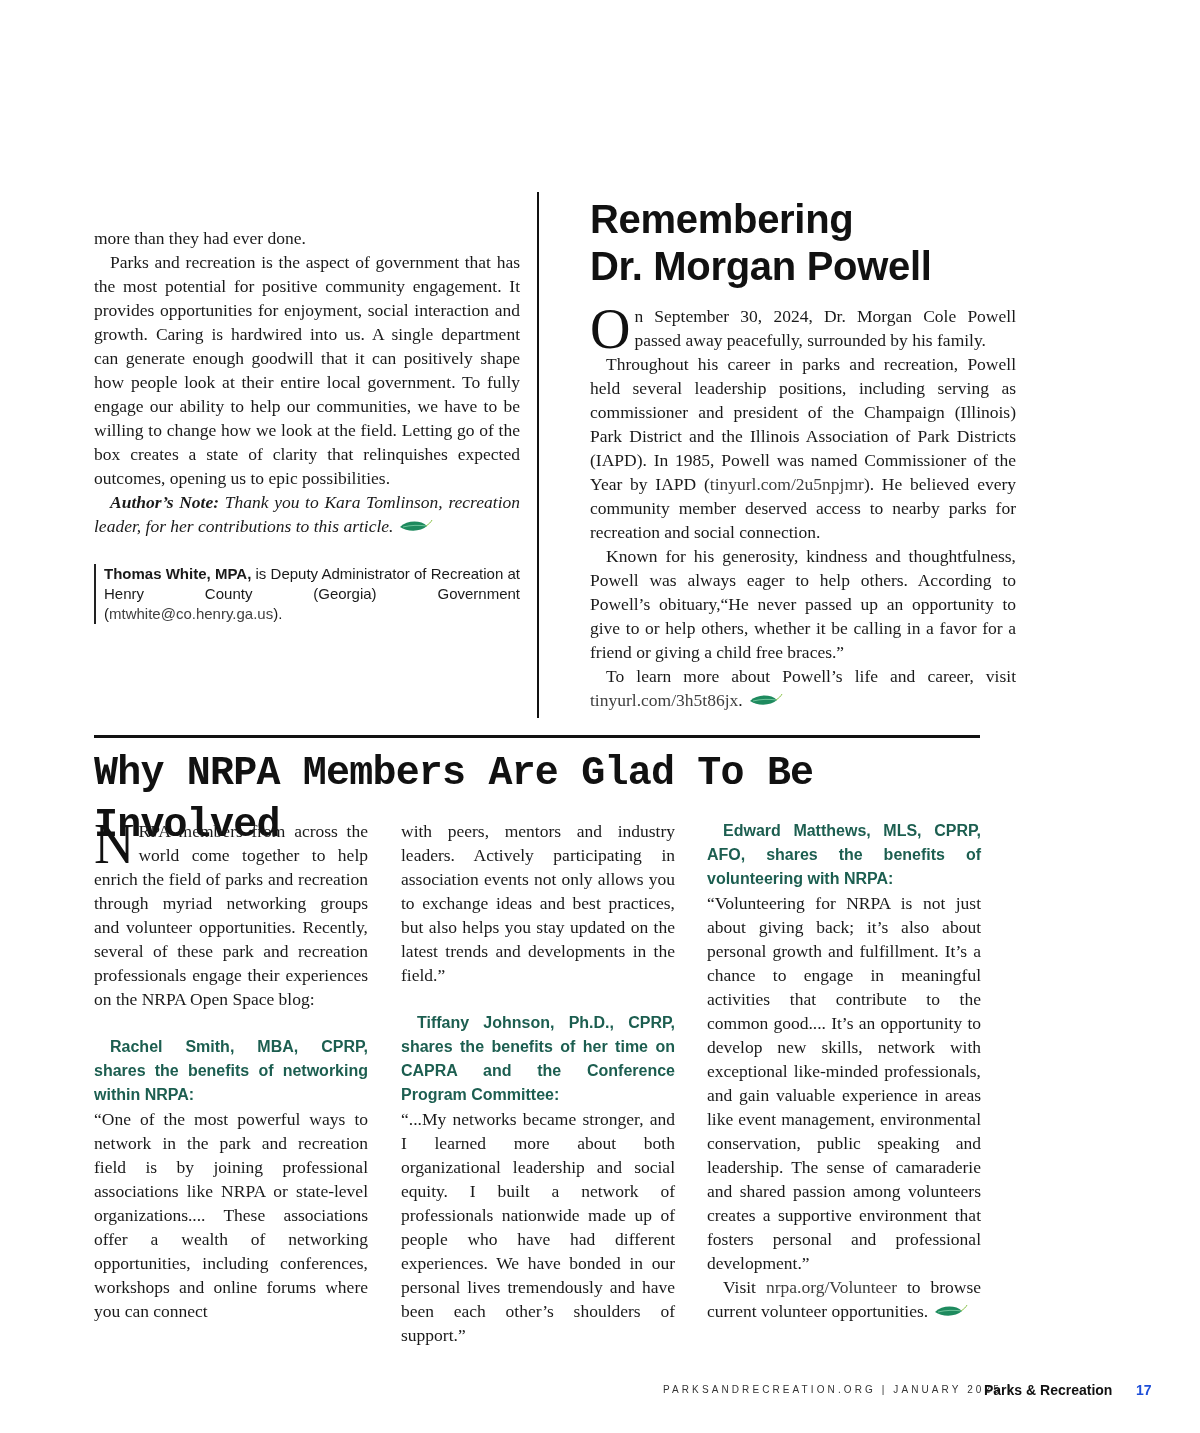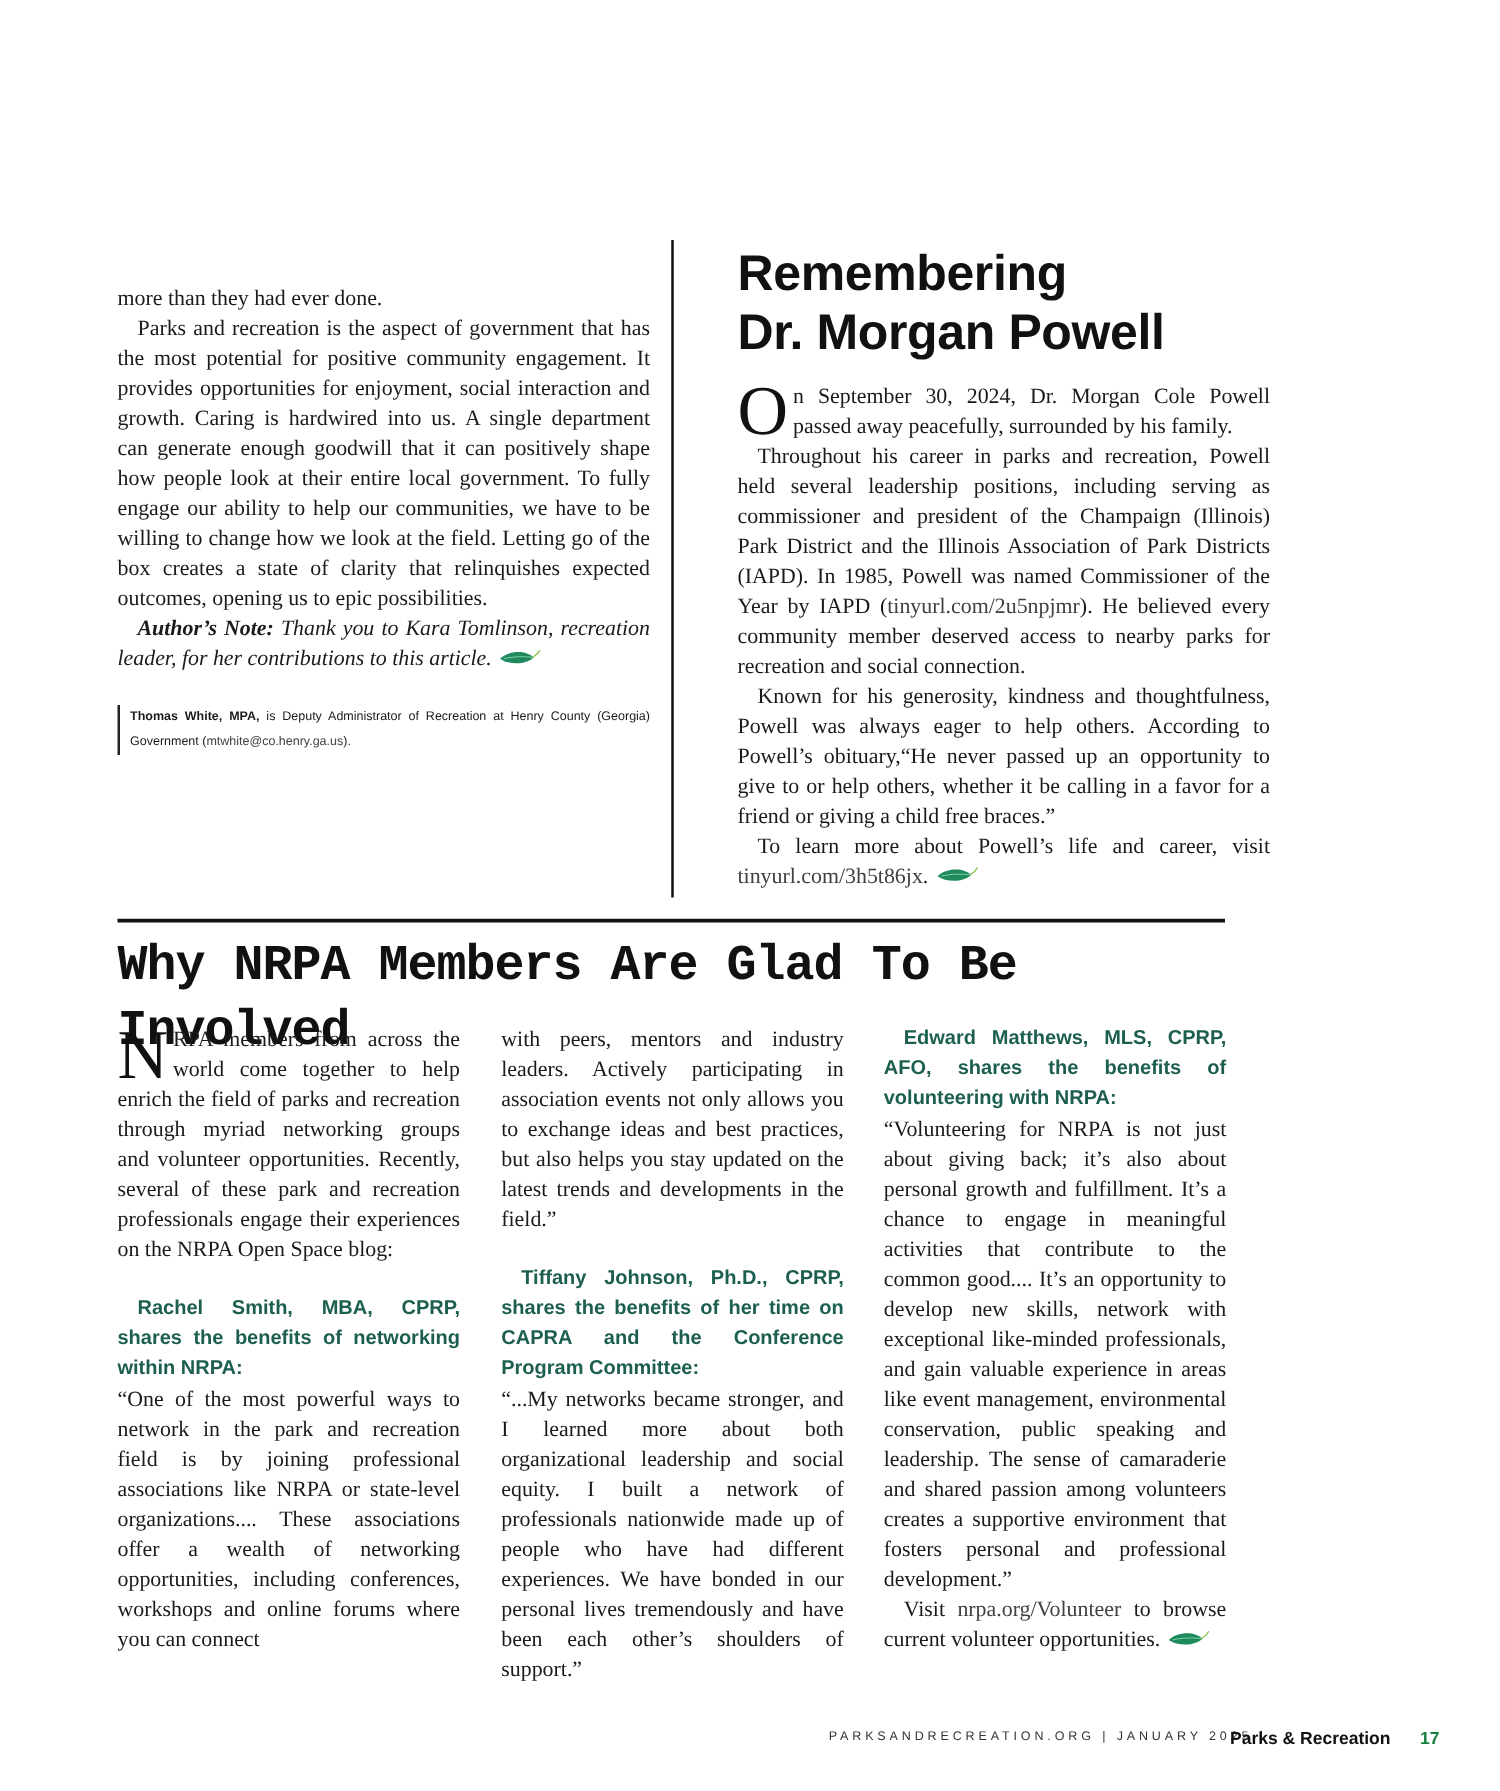--- a/index.html
+++ b/index.html
@@ -30,21 +30,21 @@
 
   a.link, .link { color: #404040; text-decoration: none; }
 
   .leaf-icon { display: inline-block; width: 34px; height: 14px; vertical-align: -1px; margin-left: 6px; }
 
   .author-note { font-style: italic; }
   .author-note b { font-weight: 700; }
 
   .bio {
     margin-top: 26px; border-left: 2px solid #222; padding-left: 8px;
-    font-family: "Liberation Sans", "DejaVu Sans", sans-serif; font-size: 10px; line-height: 20px; color: #1a1a1a;
+    font-family: "Liberation Sans", "DejaVu Sans", sans-serif; font-size: 15px; line-height: 20px; color: #1a1a1a;
   }
   .bio b { font-weight: 700; }
 
   
   #section-rule { position: absolute; left: 94px; top: 735px; width: 886px; height: 3px; background: #111; }
 
   #headline-2 {
     position: absolute; left: 94px; top: 748px; width: 900px;
     font-family: Liberation Mono, monospace; font-weight: 700;
     font-size: 40px; line-height: 52px; color: #111; letter-spacing: -0.8px; margin: 0;
@@ -66,21 +66,21 @@
   .footer-site {
     position: absolute; left: 0; top: 2px;
     font-family: "Liberation Sans", "DejaVu Sans", sans-serif; font-size: 10px; letter-spacing: 3.1px; color: #333; margin-left: 33px;
   }
   .footer-mag {
     position: absolute; left: 354px; top: 0;
     font-family: "Liberation Sans", "DejaVu Sans", sans-serif; font-weight: 700; font-size: 14px; color: #111;
   }
   .footer-page {
     position: absolute; left: 506px; top: 0;
-    font-family: "Liberation Sans", "DejaVu Sans", sans-serif; font-weight: 700; font-size: 14px; color: #15803d;
+    font-family: "Liberation Sans", "DejaVu Sans", sans-serif; font-weight: 700; font-size: 14px; color: #1d4ed8;
   }
 </style>
 </head>
 <body>
 
 <div id="col-left-top" class="body-text">
   <p class="noindent">more than they had ever done.</p>
   <p>Parks and recreation is the aspect of government that has the most potential for positive community engagement. It provides opportunities for enjoyment, social interaction and growth. Caring is hardwired into us. A single department can generate enough goodwill that it can positively shape how people look at their entire local government. To fully engage our ability to help our communities, we have to be willing to change how we look at the field. Letting go of the box creates a state of clarity that relinquishes expected outcomes, opening us to epic possibilities.</p>
   <p class="author-note"><b>Author’s Note:</b><span> Thank you to Kara Tomlinson, recreation leader, for her contributions to this article.</span><svg class="leaf-icon" viewBox="0 0 34 14">
         <path d="M1 8 C8 1,22 1,28 7 C22 13,8 13,1 8 Z" fill="#1e8a5e"></path>

